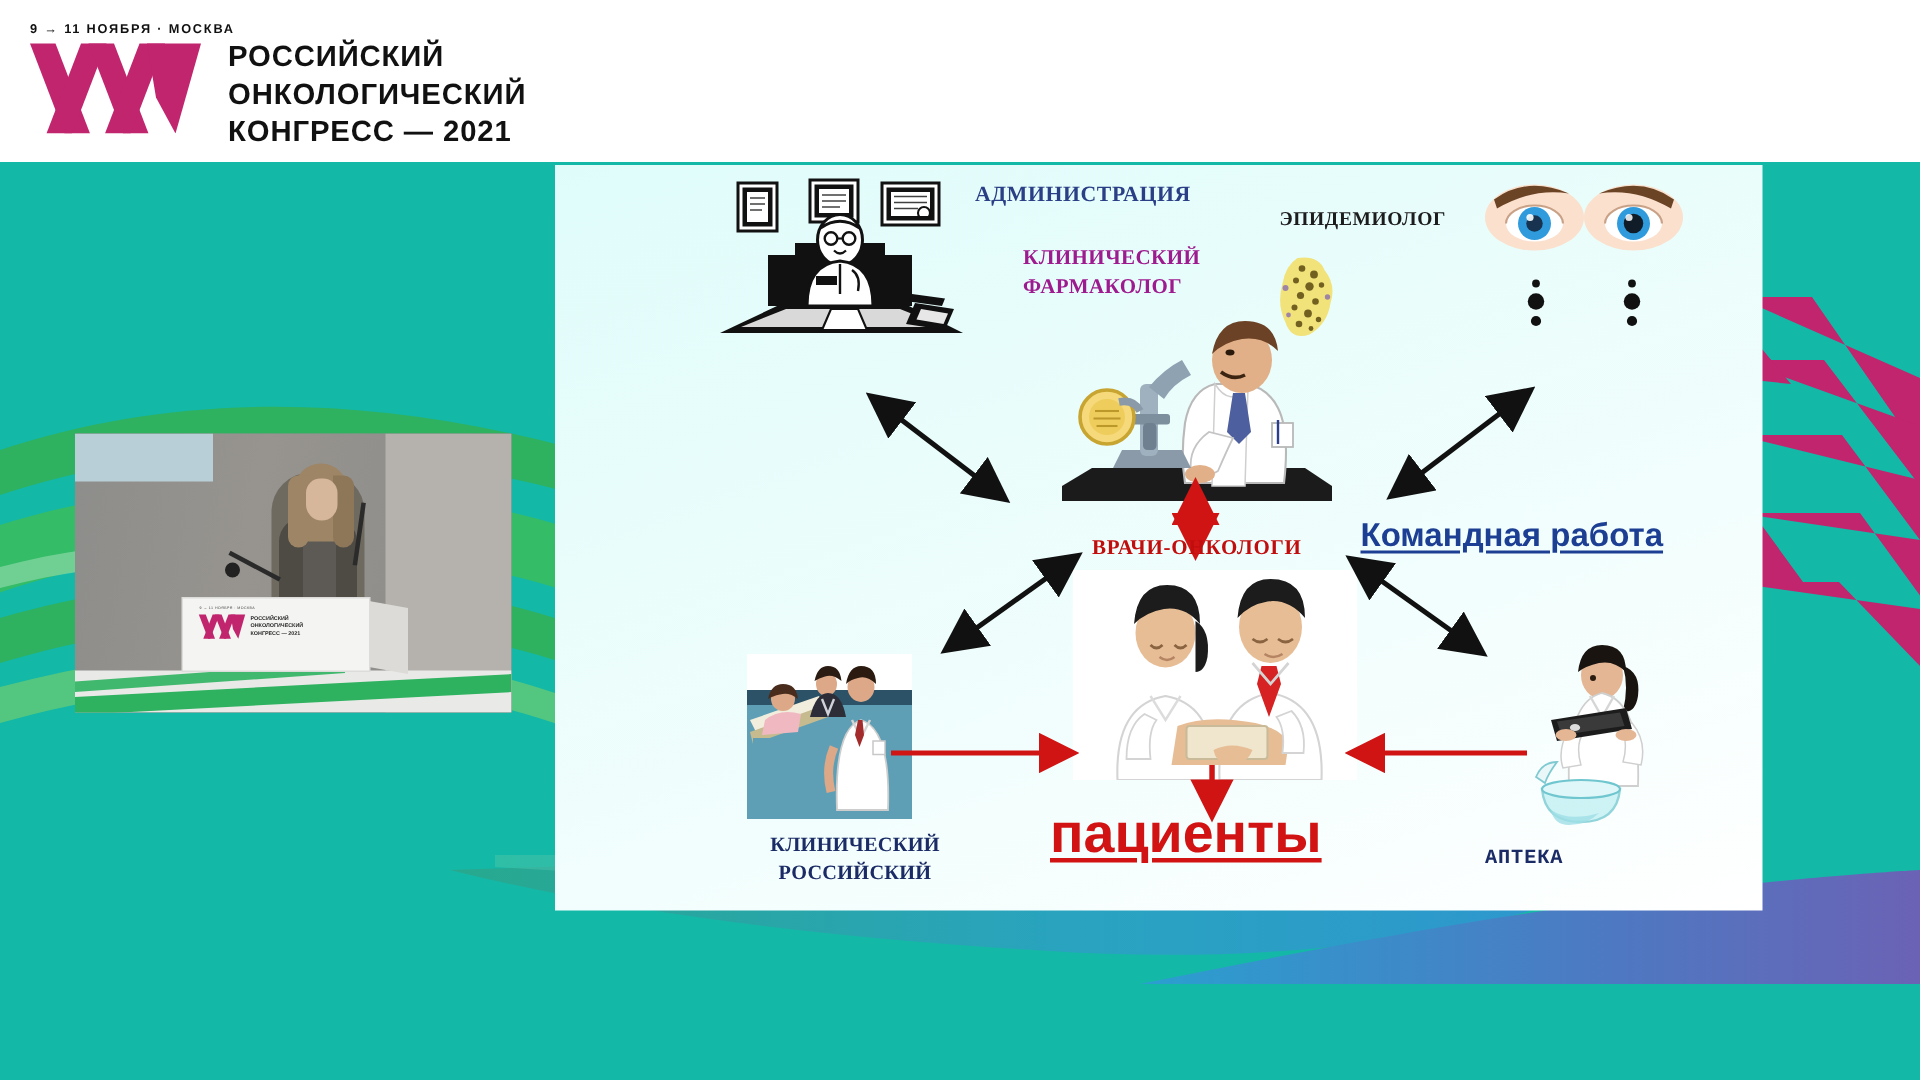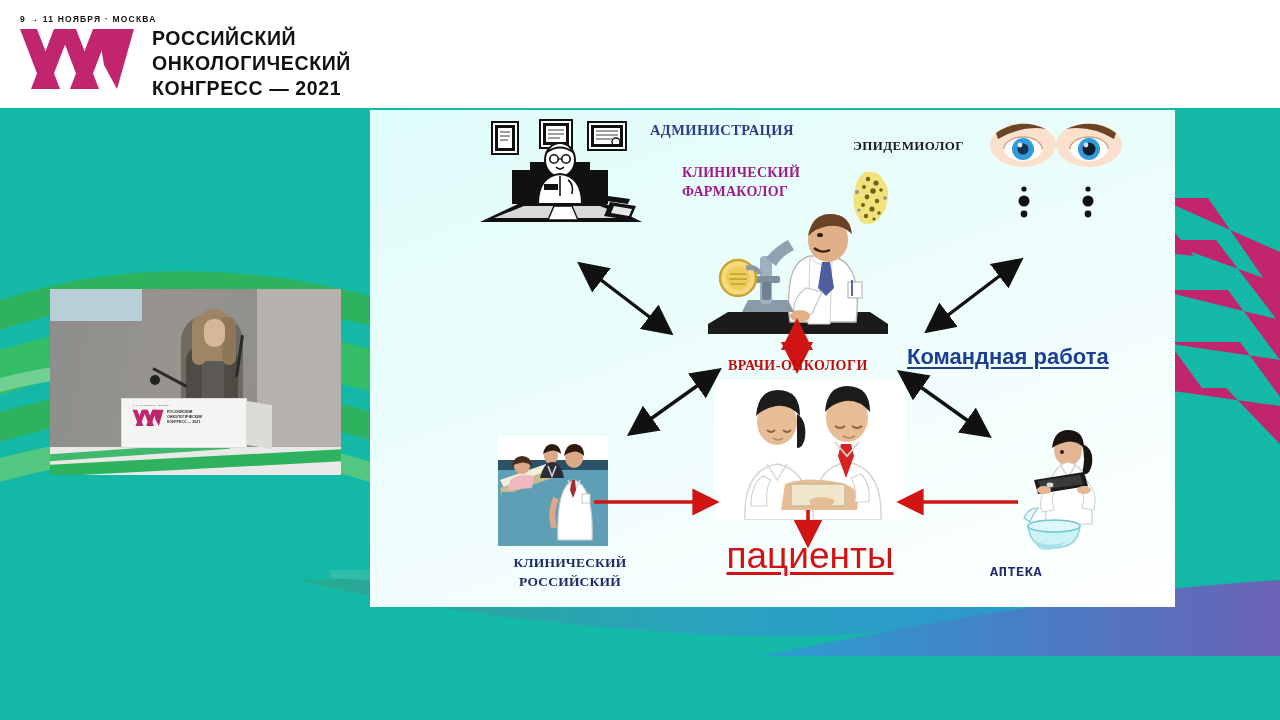--- a/index.html
+++ b/index.html
@@ -93,22 +93,22 @@
   }
   .lbl-pharm{
     left:120px;top:444px;font-family:"Liberation Serif",serif;font-size:13.5px;
     color:#1b2b66;line-height:1.4;text-align:center;width:160px;letter-spacing:.2px;
   }
   .lbl-apteka{
     left:620px;top:455px;font-family:Liberation Mono, monospace;font-size:13.5px;
     color:#1b2b66;letter-spacing:.6px;
   }
   .lbl-pat{
-    left:330px;top:425px;width:220px;text-align:center;
-    font-family:"Liberation Sans",sans-serif;font-size:37px;font-weight:normal;
+    left:330px;top:425px;width:220px;
+    font-family:"Liberation Sans",sans-serif;font-size:37px;font-weight:bold;
     color:#d21313;text-decoration:underline;text-decoration-thickness:3px;
     text-underline-offset:4px;
   }
 
   .art{position:absolute;}
   .art svg{display:block;}
 
   
   .eyes{left:616px;top:3px;width:140px;height:115px;}
   

